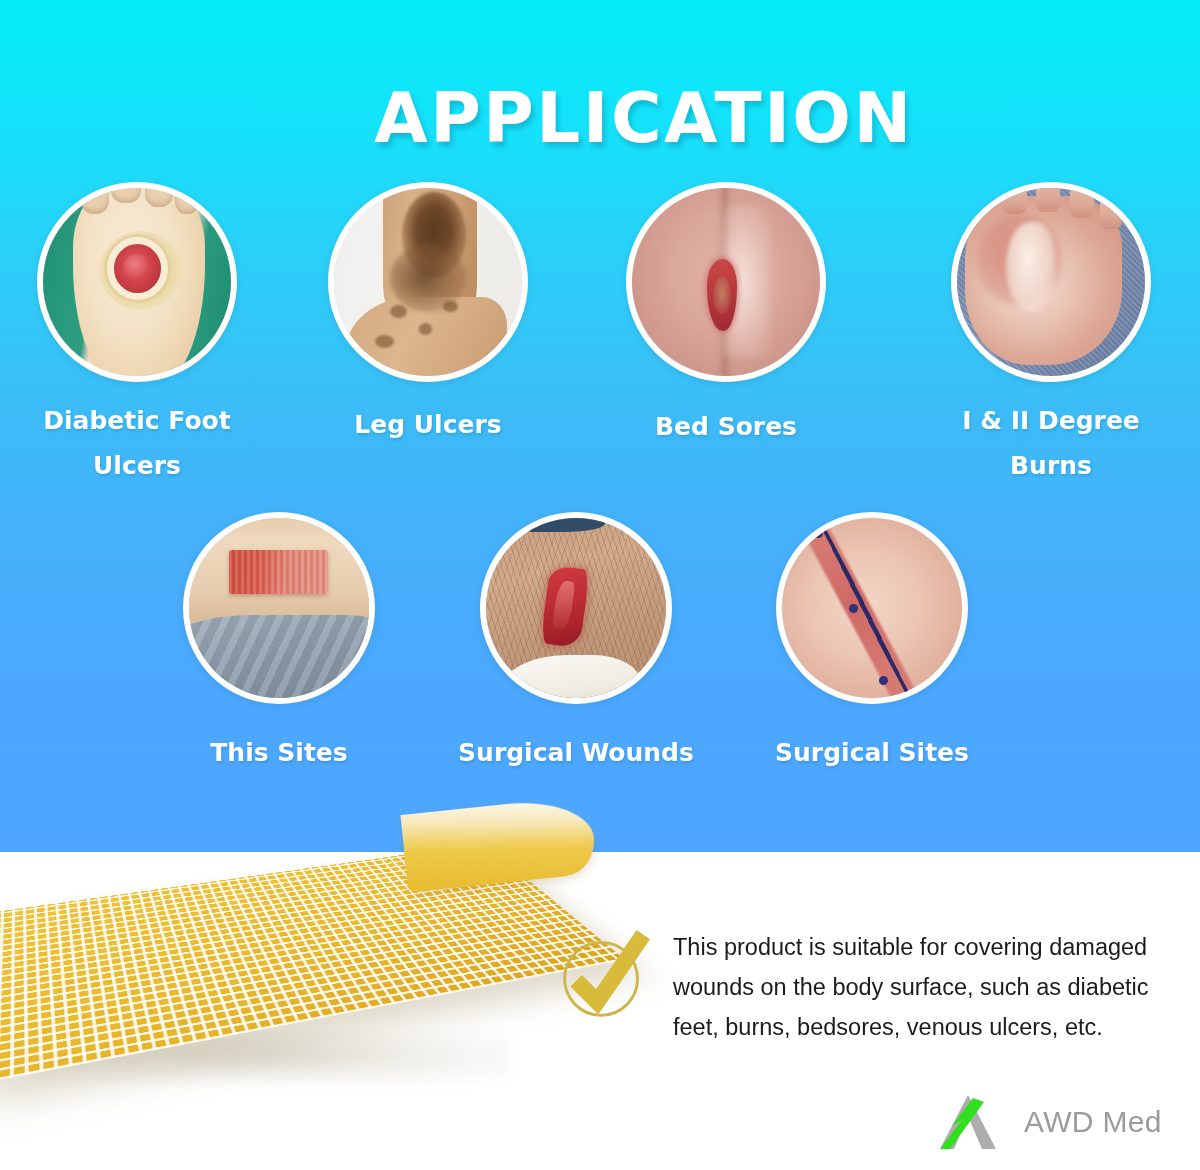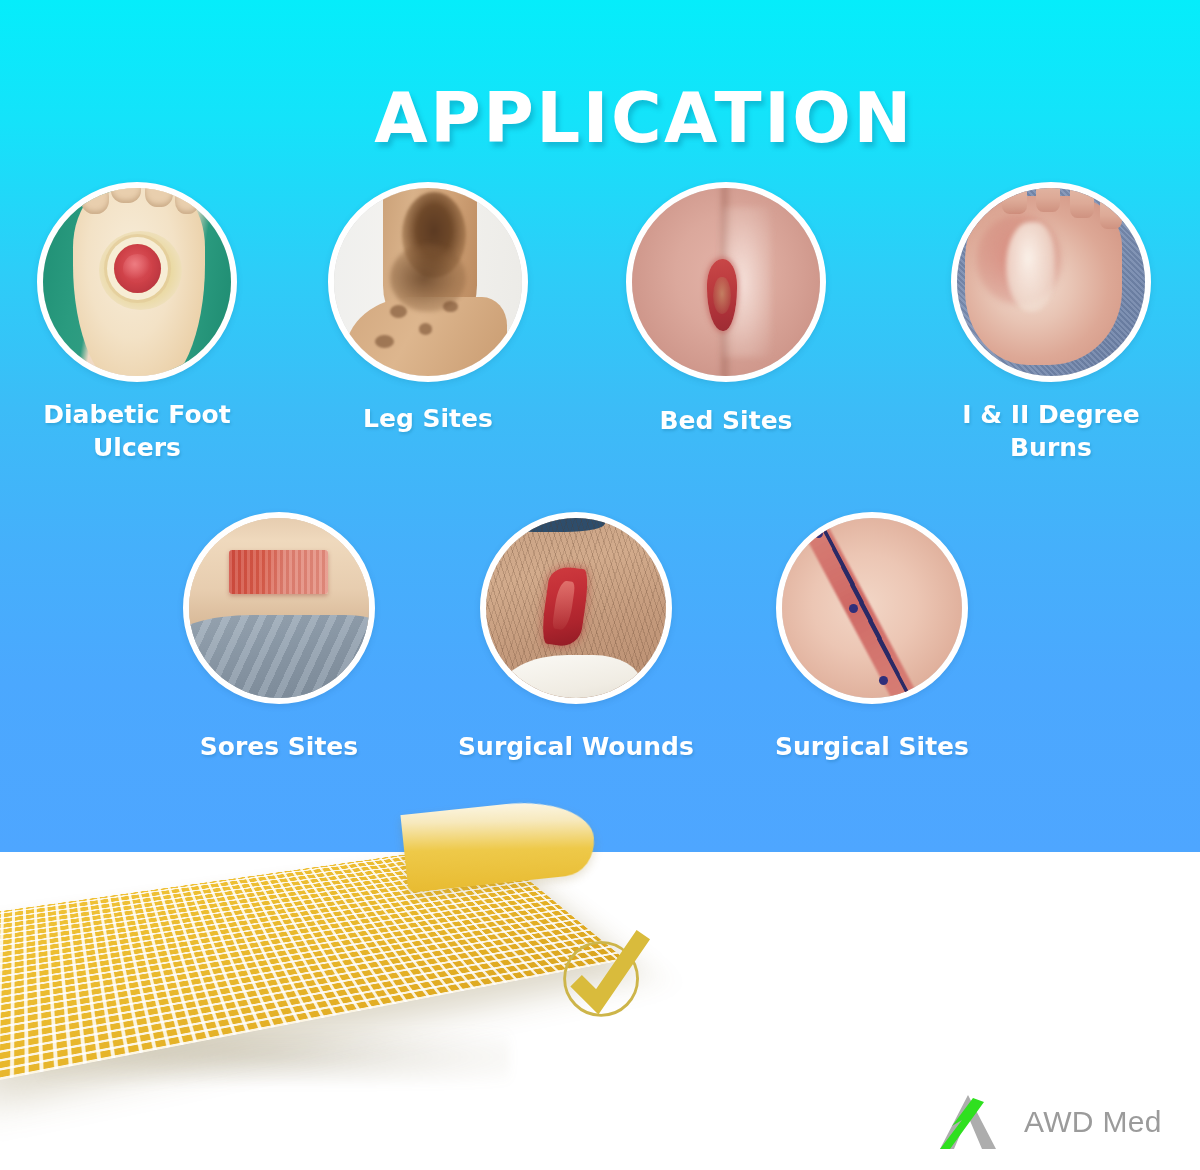--- a/index.html
+++ b/index.html
@@ -46,21 +46,21 @@
     background: #d8d8d8;
   }
   .photo-inner { position: absolute; inset: 0; overflow: hidden; }
 
   .circle-label {
     position: absolute;
     text-align: center;
     color: #ffffff;
     font-weight: bold;
     font-size: 25px;
-    line-height: 33px;
+    line-height: 45px;
     font-family: "DejaVu Sans", sans-serif;
     text-shadow: 1px 2px 3px rgba(0,85,125,0.22);
   }
 
   
   .ph { position: absolute; inset: 0; }
 
   
   .p1-bg { background: linear-gradient(100deg,#1f8f74 0%,#2a9b7f 22%,#2e9c81 30%, #f0d9c4 34%, #f3ddc8 70%, #2a9a7e 78%, #1d8a70 100%); }
   .p1-foot {
@@ -307,33 +307,33 @@
         <div class="p2-leg"></div>
         <div class="p2-foot"></div>
         <div class="p2-pig"></div>
         <div class="p2-pig2"></div>
         <div class="p2-spot" style="left:30%; top:62%; width:9%; height:7%;"></div>
         <div class="p2-spot" style="left:45%; top:72%; width:7%; height:6%;"></div>
         <div class="p2-spot" style="left:58%; top:60%; width:8%; height:6%;"></div>
         <div class="p2-spot" style="left:22%; top:78%; width:10%; height:7%;"></div>
       </div>
     </div>
-    <div class="circle-label" style="left:308px; top:402px; width:240px;">Leg Sites</div>
+    <div class="circle-label" style="left:308px; top:402px; width:240px;">Leg Ulcers</div>
   </div>
 
   <div class="circle-item">
     <div class="photo-circle" style="left:626px; top:182px; width:200px; height:200px;">
       <div class="photo-inner">
         <div class="ph p3-bg"></div>
         <div class="p3-crease"></div>
         <div class="p3-pale"></div>
         <div class="p3-wound"></div>
       </div>
     </div>
-    <div class="circle-label" style="left:606px; top:404px; width:240px;">Bed Sites</div>
+    <div class="circle-label" style="left:606px; top:404px; width:240px;">Bed Sores</div>
   </div>
 
   <div class="circle-item">
     <div class="photo-circle" style="left:951px; top:182px; width:200px; height:200px;">
       <div class="photo-inner">
         <div class="ph p4-bg"></div>
         <div class="p4-cloth-tex"></div>
         <div class="p4-palm"></div>
         <div class="p4-finger" style="left:24%; top:-10%; width:13%; height:24%;"></div>
         <div class="p4-finger" style="left:42%; top:-13%; width:13%; height:26%;"></div>
@@ -348,21 +348,21 @@
 
   <div class="circle-item">
     <div class="photo-circle" style="left:183px; top:512px; width:192px; height:192px;">
       <div class="photo-inner">
         <div class="ph p5-bg"></div>
         <div class="p5-skin"></div>
         <div class="p5-drape"></div>
         <div class="p5-donor"></div>
       </div>
     </div>
-    <div class="circle-label" style="left:159px; top:730px; width:240px;">Sores Sites</div>
+    <div class="circle-label" style="left:159px; top:730px; width:240px;">This Sites</div>
   </div>
 
   <div class="circle-item">
     <div class="photo-circle" style="left:480px; top:512px; width:192px; height:192px;">
       <div class="photo-inner">
         <div class="ph p6-bg"></div>
         <div class="p6-top"></div>
         <div class="p6-hair"></div>
         <div class="p6-lac"></div>
         <div class="p6-gauze"></div>
@@ -397,20 +397,21 @@
 <div id="product-sheet"></div>
 <div id="sheet-curl"></div>
 
 <div id="note-row">
   <div id="check-badge">
     <svg viewBox="0 0 100 100" width="96" height="96" aria-hidden="true">
       <circle cx="48" cy="54" r="38" fill="none" stroke="#CDB54A" stroke-width="3"></circle>
       <path d="M22 56 L44 78 L92 8" fill="none" stroke="#D9BB3C" stroke-width="17" stroke-linecap="butt" stroke-linejoin="miter"></path>
     </svg>
   </div>
+  <div id="note-text">This product is suitable for covering damaged wounds on the body surface, such as diabetic feet, burns, bedsores, venous ulcers, etc.</div>
 </div>
 
 <div id="logo-row">
   <div id="logo-mark">
     <svg viewBox="0 0 62 60" width="62" height="60" aria-hidden="true">
       <polygon points="30,3 58,57 44,57 30,24 16,57 2,57" fill="#ADADAD"></polygon>
       <polygon points="35,6 46,10 12,57 2,57 24,28 14,34" fill="#2FE01F"></polygon>
     </svg>
   </div>
   <div id="logo-text">AWD Med</div>

